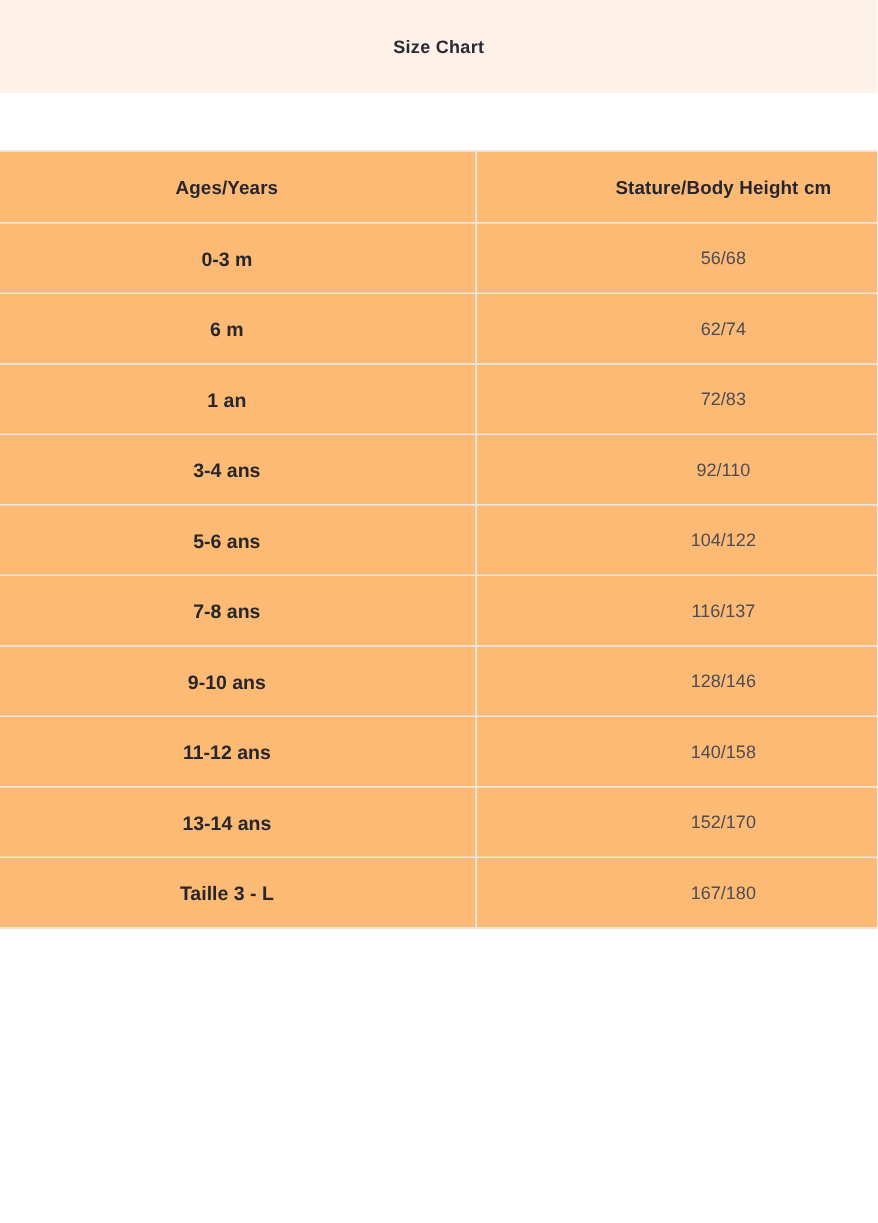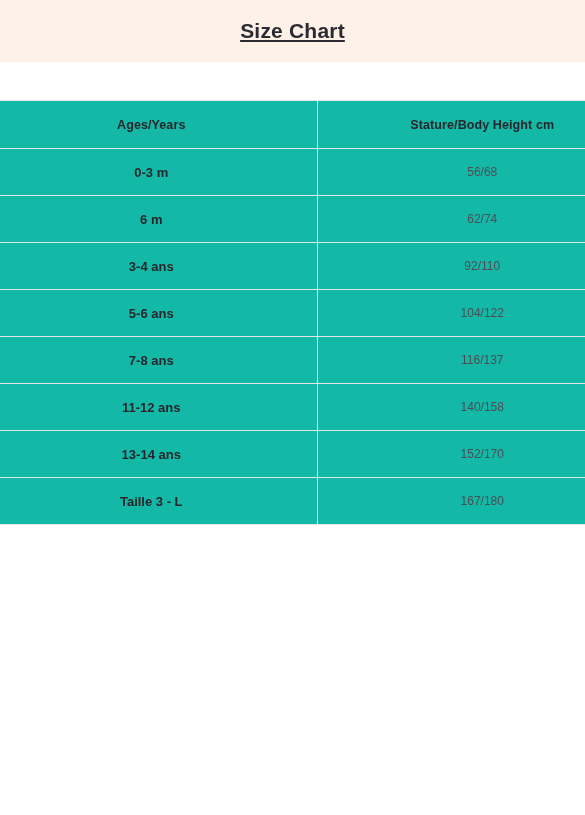--- a/index.html
+++ b/index.html
@@ -19,25 +19,24 @@
   
   .title-band {
     width: 585px;
     height: 62px;
     background: #fdf1e8;
     display: flex;
     align-items: center;
     justify-content: center;
   }
   .title-band .title-text {
-    font-size: 21px;
+    font-size: 12px;
     font-weight: 600;
     letter-spacing: 0.2px;
     color: #2a2a30;
-    text-decoration: underline;
   }
 
   
   .band-gap {
     height: 38px;
     background: #ffffff;
   }
 
   
   .size-table {
@@ -45,21 +44,21 @@
     border-collapse: collapse;
     table-layout: fixed;
   }
   .size-table col.col-age   { width: 317px; }
   .size-table col.col-stat  { width: 268px; }
 
   .size-table th,
   .size-table td {
     border-top: 1px solid #e6e6e6;
     border-bottom: 1px solid #e6e6e6;
-    background: #14b8a6;
+    background: #fdba74;
     padding: 0;
     height: 47px;
     vertical-align: middle;
   }
   .size-table th.age-head,
   .size-table td.age-cell {
     border-right: 1px solid #ececec;
   }
 
   .size-table thead th {
@@ -135,40 +134,56 @@
       <tr>
         <td class="age-cell">
           <span class="cell-inner">6 m</span>
         </td>
         <td class="stat-cell">
           <span class="cell-inner">62/74</span>
         </td>
       </tr>
       <tr>
         <td class="age-cell">
+          <span class="cell-inner">1 an</span>
+        </td>
+        <td class="stat-cell">
+          <span class="cell-inner">72/83</span>
+        </td>
+      </tr>
+      <tr>
+        <td class="age-cell">
           <span class="cell-inner">3-4 ans</span>
         </td>
         <td class="stat-cell">
           <span class="cell-inner">92/110</span>
         </td>
       </tr>
       <tr>
         <td class="age-cell">
           <span class="cell-inner">5-6 ans</span>
         </td>
         <td class="stat-cell">
           <span class="cell-inner">104/122</span>
         </td>
       </tr>
       <tr>
         <td class="age-cell">
           <span class="cell-inner">7-8 ans</span>
         </td>
         <td class="stat-cell">
           <span class="cell-inner">116/137</span>
+        </td>
+      </tr>
+      <tr>
+        <td class="age-cell">
+          <span class="cell-inner">9-10 ans</span>
+        </td>
+        <td class="stat-cell">
+          <span class="cell-inner">128/146</span>
         </td>
       </tr>
       <tr>
         <td class="age-cell">
           <span class="cell-inner">11-12 ans</span>
         </td>
         <td class="stat-cell">
           <span class="cell-inner">140/158</span>
         </td>
       </tr>

